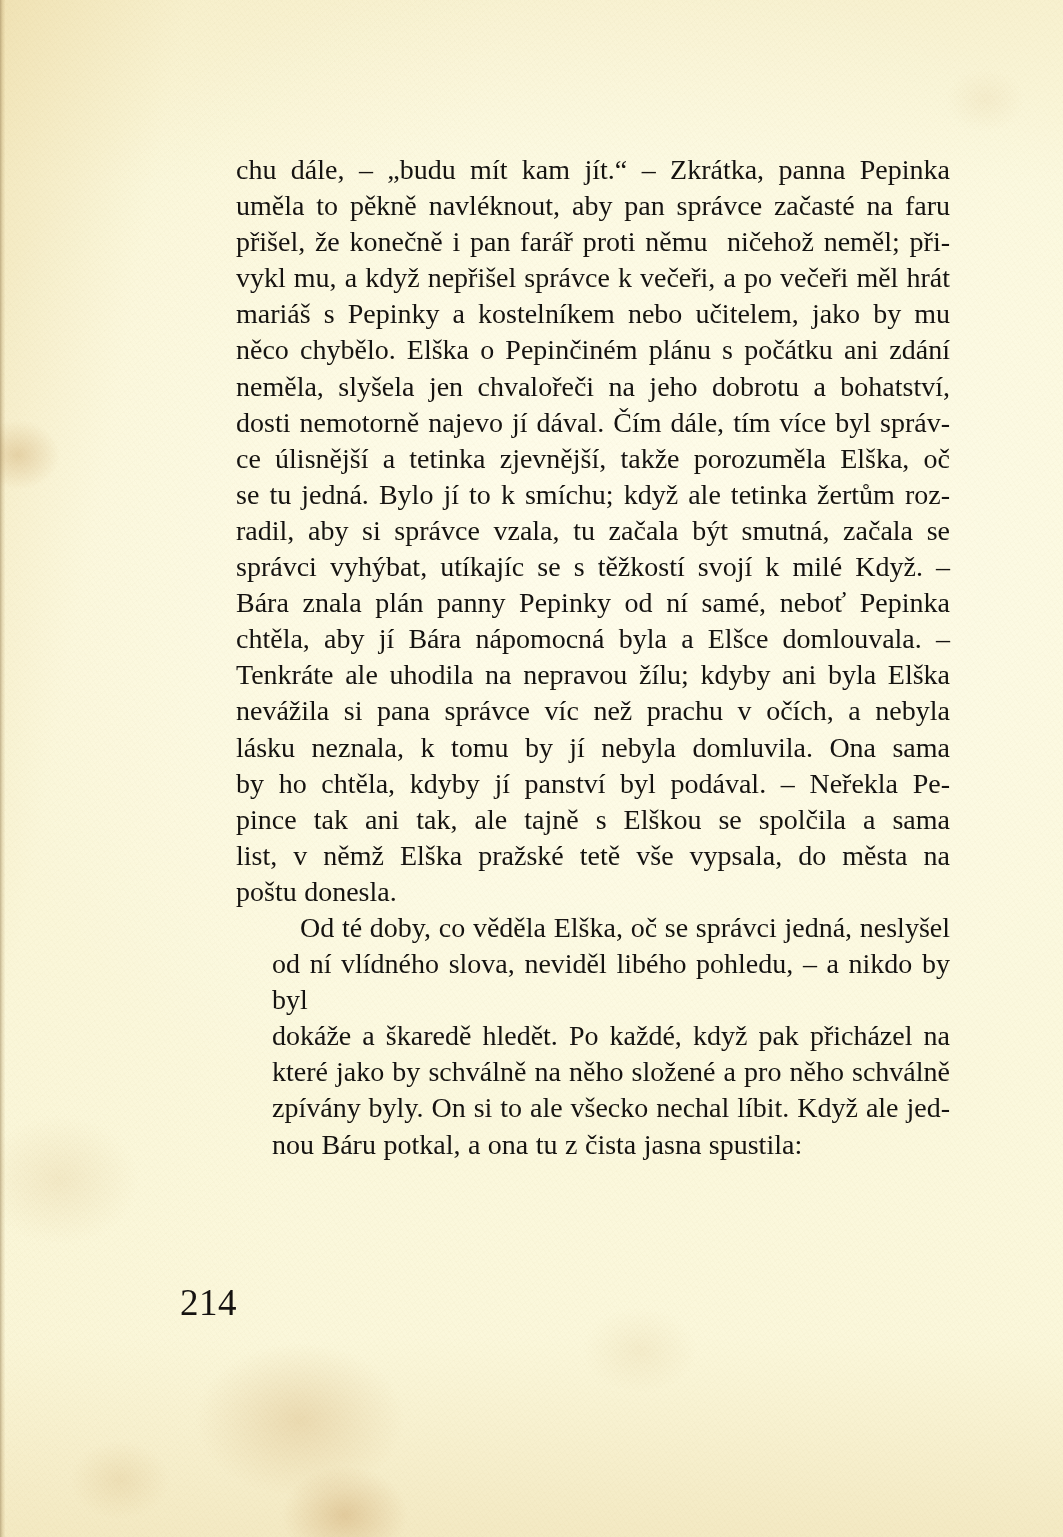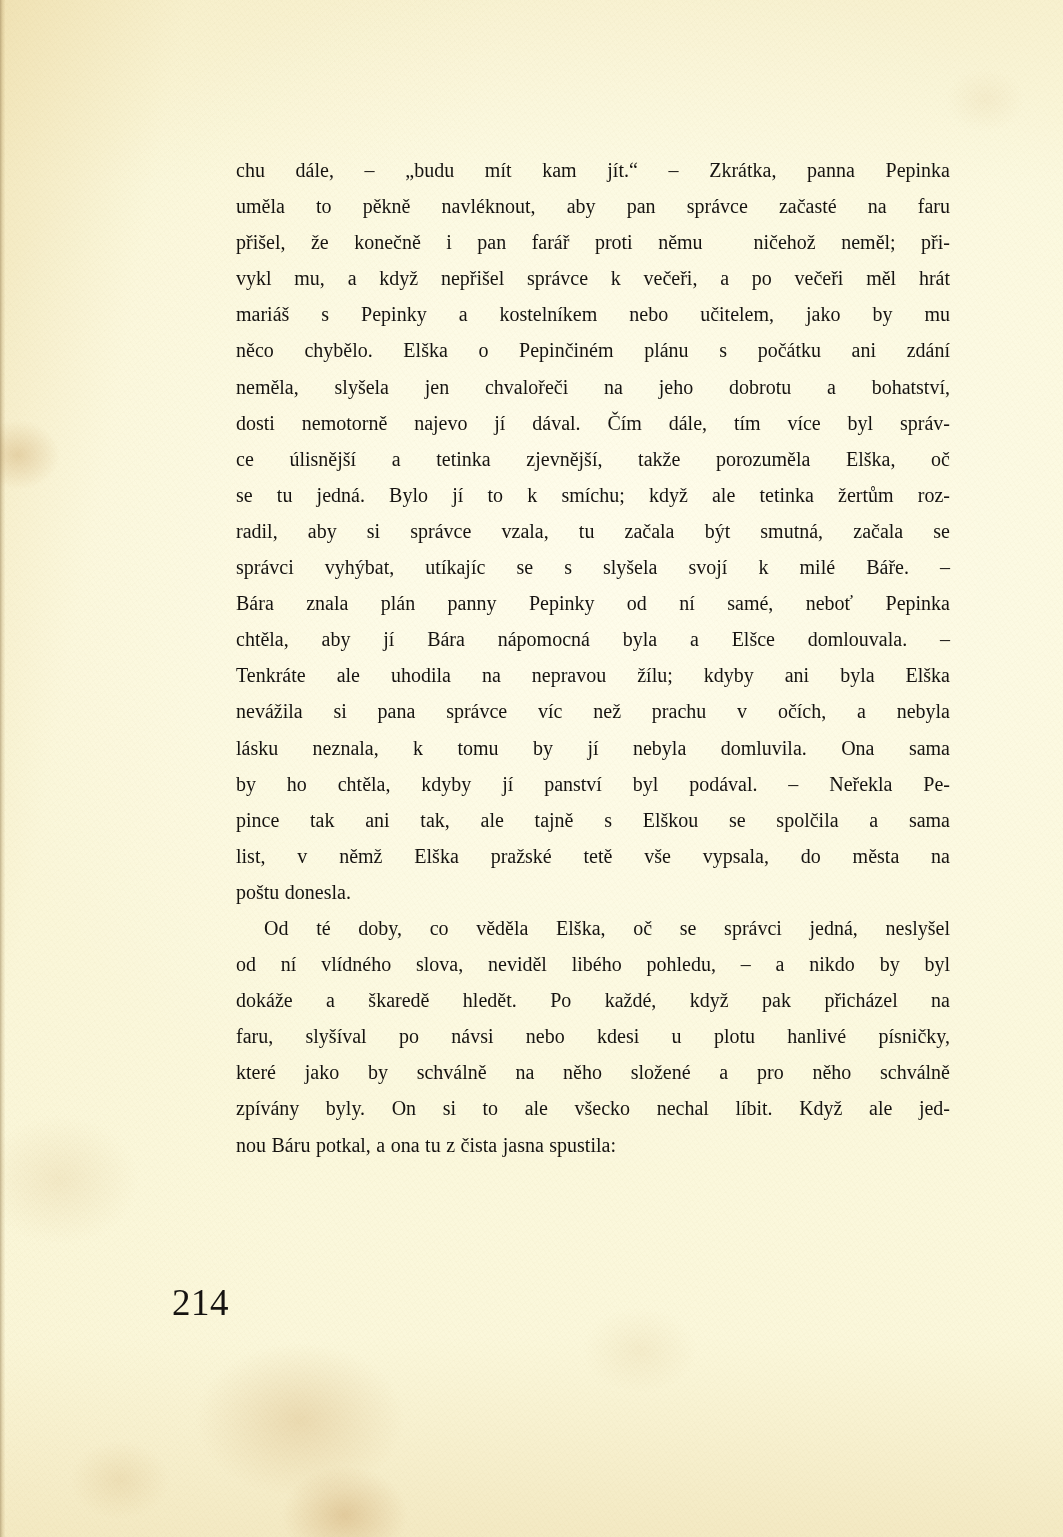--- a/index.html
+++ b/index.html
@@ -68,45 +68,45 @@
   .textblock {
     position: absolute;
     left: 236px;
     top: 152px;
     width: 714px;
   }
 
   .para {
     margin: 0;
     color: #141210;
-    font-size: 20px;
+    font-size: 28px;
     line-height: 36.1px;
     text-align: justify;
     text-align-last: left;
     -webkit-hyphens: none;
     hyphens: none;
     word-spacing: .5px;
   }
 
-  .para + .para { margin-top: 0; }
+  .para + .para { margin-top: 0; margin-left: 36px; }
 
   
   .line {
     display: block;
     text-align: justify;
     text-align-last: justify;
     white-space: pre-wrap;
   }
   .line.last { text-align-last: left; }
   .line.first { text-indent: 28px; }
 
   
   .folio {
     position: absolute;
-    left: 172px;
+    left: 180px;
     top: 1283px;
     color: #141210;
     font-size: 37px;
     line-height: 40px;
     letter-spacing: .5px;
   }
 </style>
 </head>
 <body>
 
@@ -120,36 +120,35 @@
         <span class="line">uměla to pěkně navléknout, aby pan správce začasté na faru</span>
         <span class="line">přišel, že konečně i pan farář proti němu  ničehož neměl; při-</span>
         <span class="line">vykl mu, a když nepřišel správce k večeři, a po večeři měl hrát</span>
         <span class="line">mariáš s Pepinky a kostelníkem nebo učitelem, jako by mu</span>
         <span class="line">něco chybělo. Elška o Pepinčiném plánu s počátku ani zdání</span>
         <span class="line">neměla, slyšela jen chvalořeči na jeho dobrotu a bohatství,</span>
         <span class="line">dosti nemotorně najevo jí dával. Čím dále, tím více byl správ-</span>
         <span class="line">ce úlisnější a tetinka zjevnější, takže porozuměla Elška, oč</span>
         <span class="line">se tu jedná. Bylo jí to k smíchu; když ale tetinka žertům roz-</span>
         <span class="line">radil, aby si správce vzala, tu začala být smutná, začala se</span>
-        <span class="line">správci vyhýbat, utíkajíc se s slyšela svojí k milé Báře. –</span>
+        <span class="line">správci vyhýbat, utíkajíc se s těžkostí svojí k milé Když. –</span>
         <span class="line">Bára znala plán panny Pepinky od ní samé, neboť Pepinka</span>
         <span class="line">chtěla, aby jí Bára nápomocná byla a Elšce domlouvala. –</span>
         <span class="line">Tenkráte ale uhodila na nepravou žílu; kdyby ani byla Elška</span>
         <span class="line">nevážila si pana správce víc než prachu v očích, a nebyla</span>
         <span class="line">lásku neznala, k tomu by jí nebyla domluvila. Ona sama</span>
         <span class="line">by ho chtěla, kdyby jí panství byl podával. – Neřekla Pe-</span>
         <span class="line">pince tak ani tak, ale tajně s Elškou se spolčila a sama</span>
         <span class="line">list, v němž Elška pražské tetě vše vypsala, do města na</span>
         <span class="line last">poštu donesla.</span>
       </p>
       <p class="para">
         <span class="line first">Od té doby, co věděla Elška, oč se správci jedná, neslyšel</span>
         <span class="line">od ní vlídného slova, neviděl libého pohledu, – a nikdo by byl</span>
         <span class="line">dokáže a škaredě hledět. Po každé, když pak přicházel na</span>
-        <span class="line">faru, slyšíval po návsi nebo kdesi u plotu hanlivé písničky,</span>
         <span class="line">které jako by schválně na něho složené a pro něho schválně</span>
         <span class="line">zpívány byly. On si to ale všecko nechal líbit. Když ale jed-</span>
         <span class="line last">nou Báru potkal, a ona tu z čista jasna spustila:</span>
       </p>
     </div>
 
   <div class="folio">214</div>
 
   <div class="grain"></div>
 </div>

